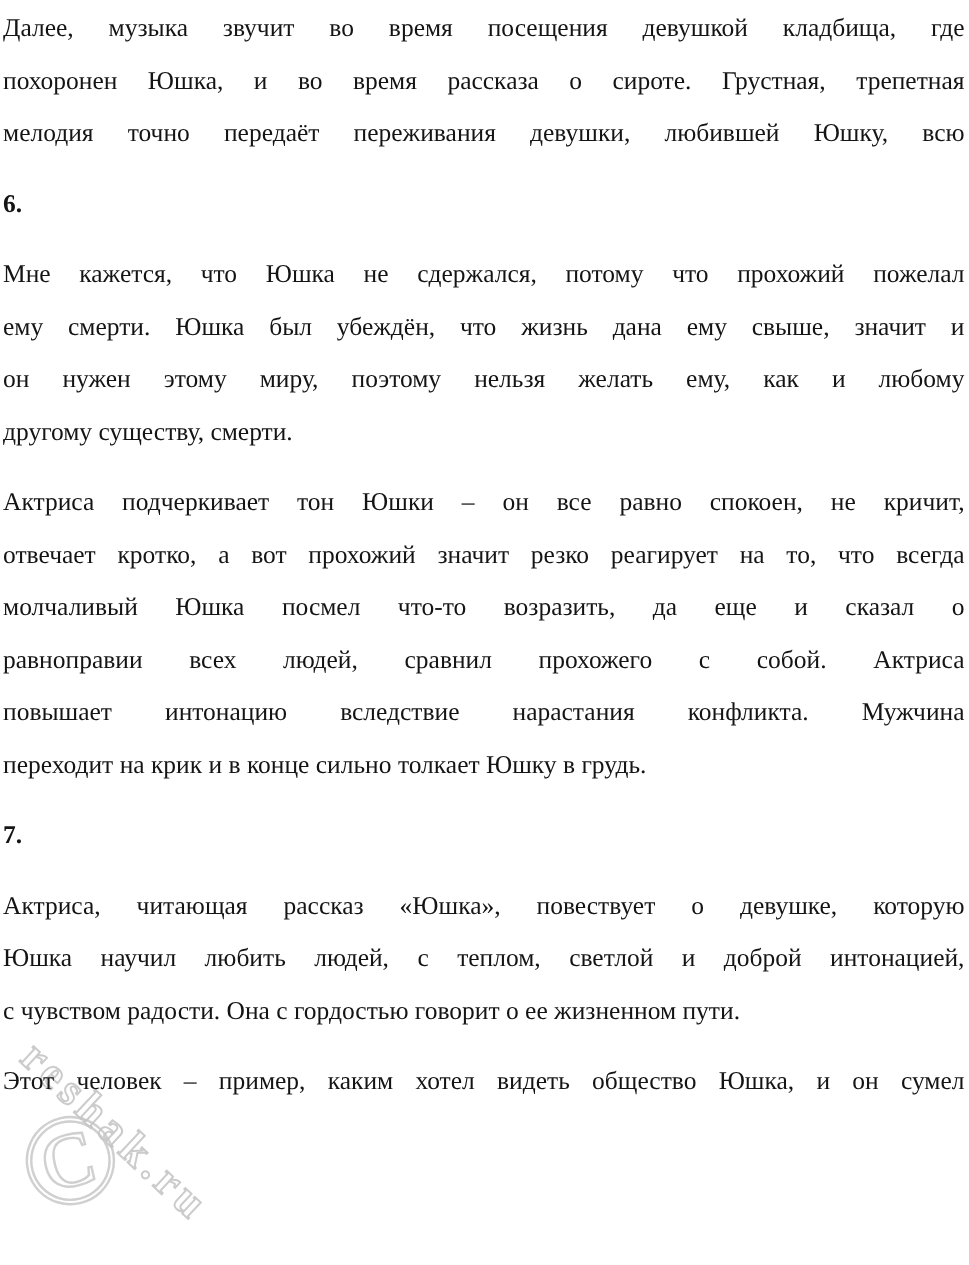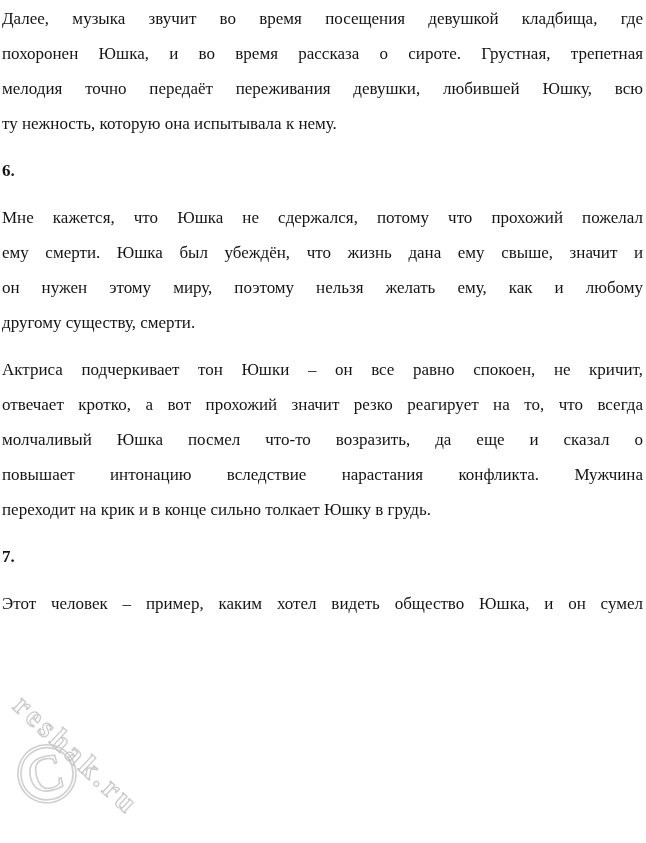--- a/index.html
+++ b/index.html
@@ -79,37 +79,42 @@
 <div class="watermark">
   <span class="wm-copyright">©</span>
   <span class="wm-text">reshak.ru</span>
 </div>
 
 <div class="doc">
     <div class="block paragraph">
       <div class="line">Далее, музыка звучит во время посещения девушкой кладбища, где</div>
       <div class="line">похоронен Юшка, и во время рассказа о сироте. Грустная, трепетная</div>
       <div class="line">мелодия точно передаёт переживания девушки, любившей Юшку, всю</div>
-      <div class="line last">ту нежность, которую она испытывала к нему.</div>
     </div>
     <div class="block heading">
       <div class="line last">6.</div>
     </div>
     <div class="block paragraph">
       <div class="line">Мне кажется, что Юшка не сдержался, потому что прохожий пожелал</div>
       <div class="line">ему смерти. Юшка был убеждён, что жизнь дана ему свыше, значит и</div>
       <div class="line">он нужен этому миру, поэтому нельзя желать ему, как и любому</div>
       <div class="line last">другому существу, смерти.</div>
     </div>
     <div class="block paragraph">
       <div class="line">Актриса подчеркивает тон Юшки – он все равно спокоен, не кричит,</div>
       <div class="line">отвечает кротко, а вот прохожий значит резко реагирует на то, что всегда</div>
       <div class="line">молчаливый Юшка посмел что-то возразить, да еще и сказал о</div>
+      <div class="line">равноправии всех людей, сравнил прохожего с собой. Актриса</div>
       <div class="line">повышает интонацию вследствие нарастания конфликта. Мужчина</div>
       <div class="line last">переходит на крик и в конце сильно толкает Юшку в грудь.</div>
     </div>
     <div class="block heading">
       <div class="line last">7.</div>
     </div>
     <div class="block paragraph">
+      <div class="line">Актриса, читающая рассказ «Юшка», повествует о девушке, которую</div>
+      <div class="line">Юшка научил любить людей, с теплом, светлой и доброй интонацией,</div>
+      <div class="line last">с чувством радости. Она с гордостью говорит о ее жизненном пути.</div>
+    </div>
+    <div class="block paragraph">
       <div class="line">Этот человек – пример, каким хотел видеть общество Юшка, и он сумел</div>
     </div>
   </div>
 
 </body></html>

